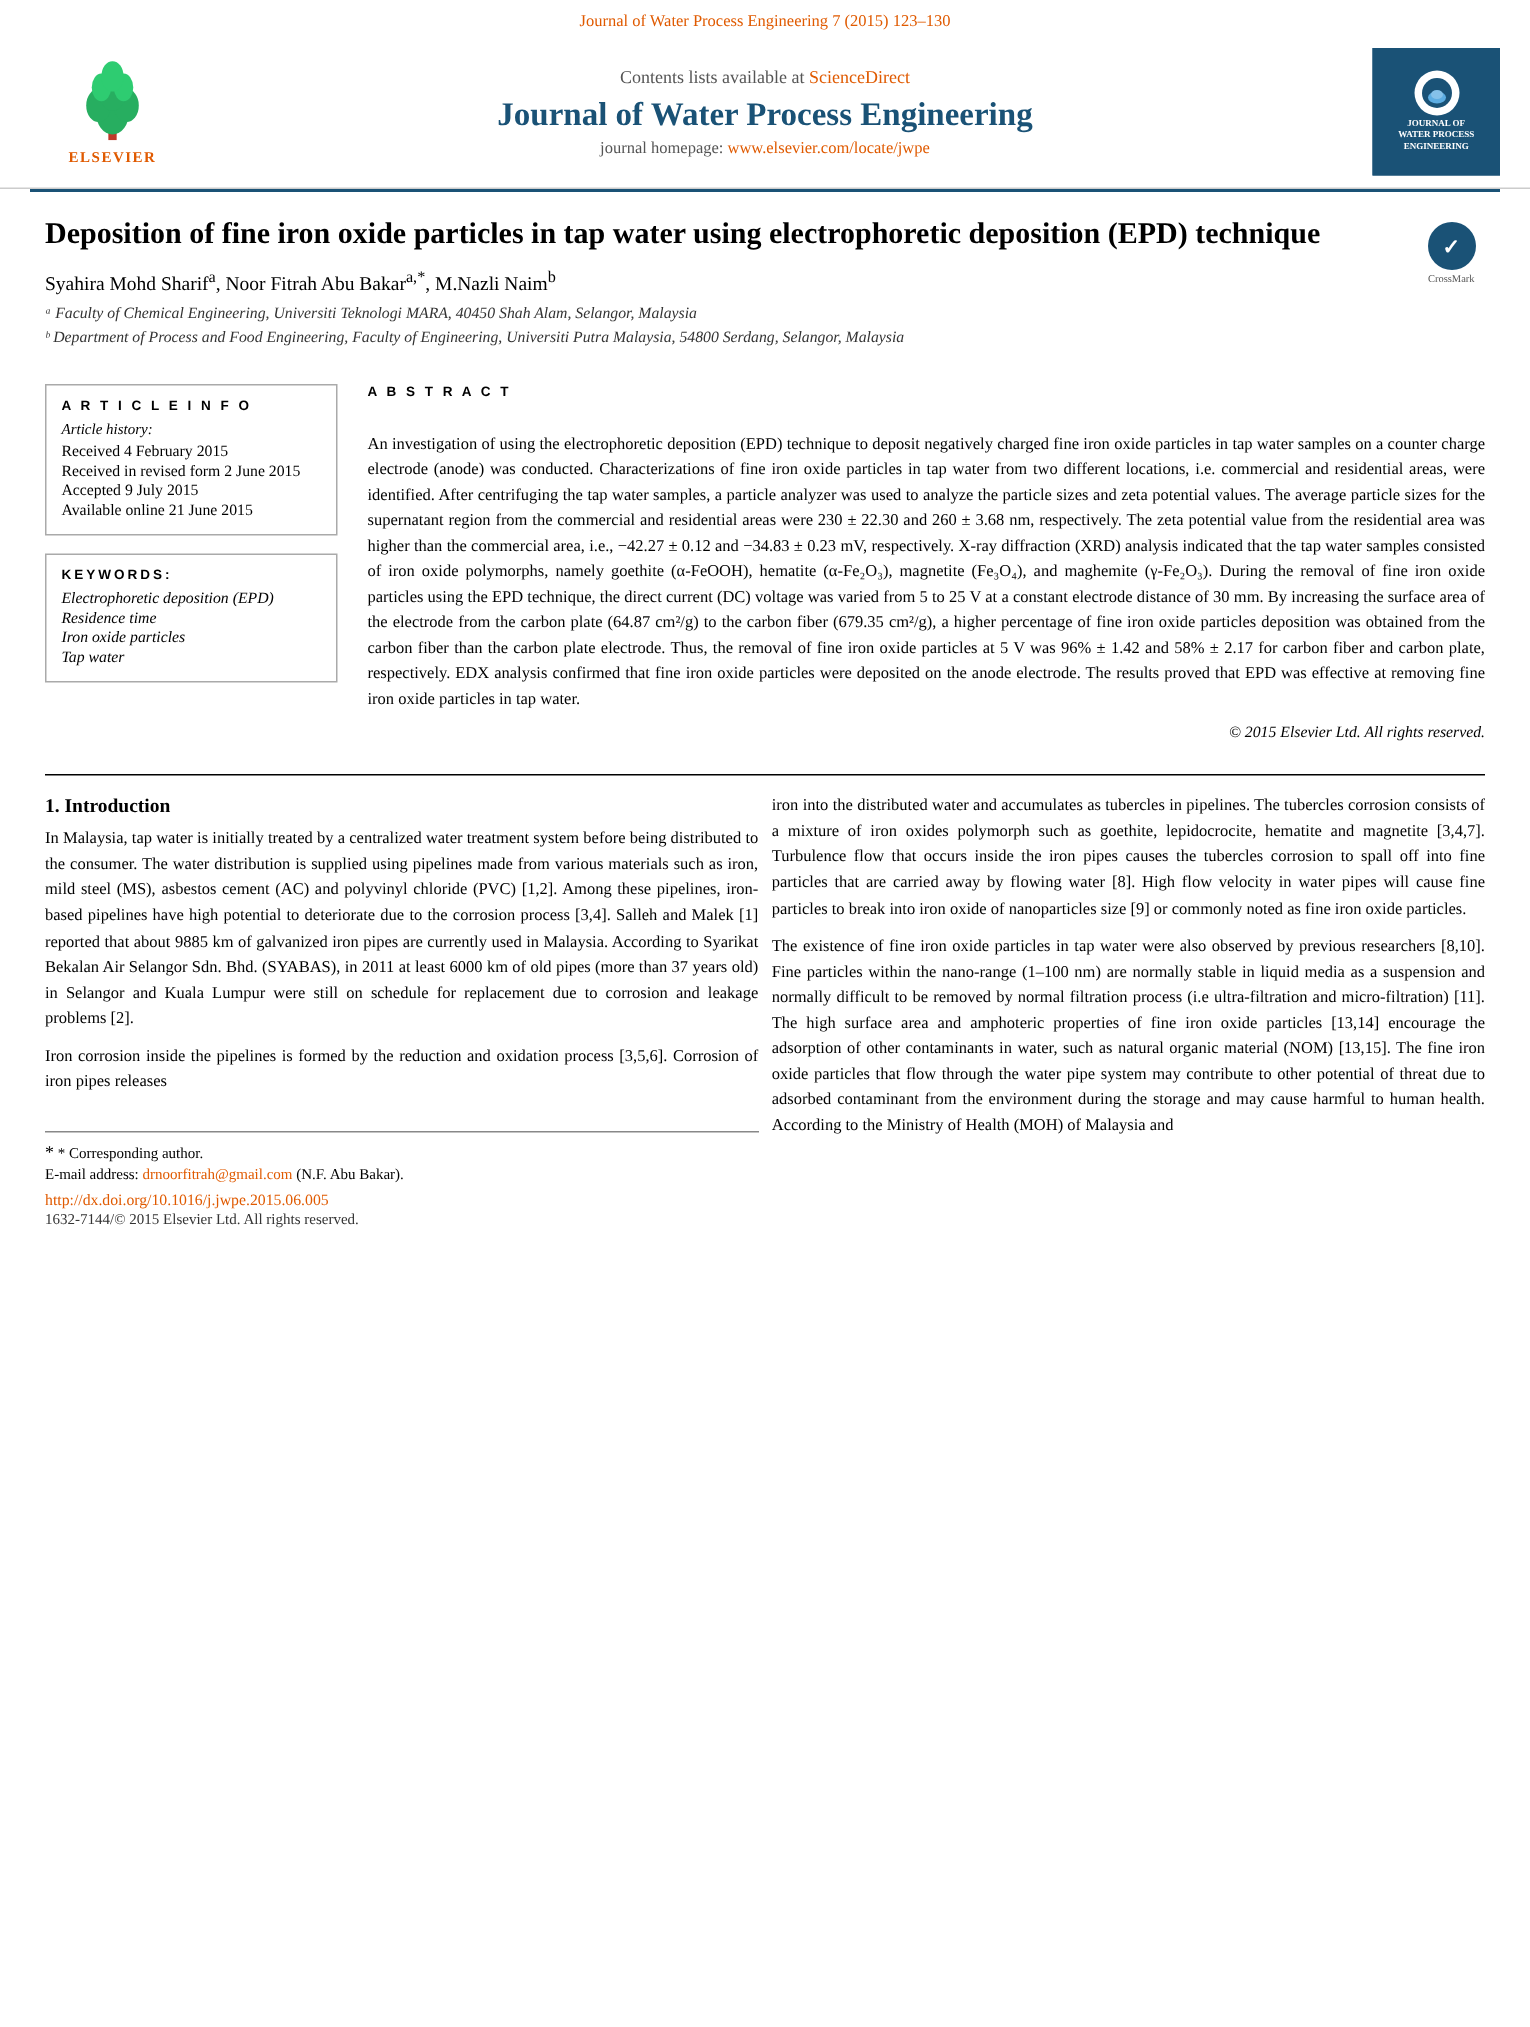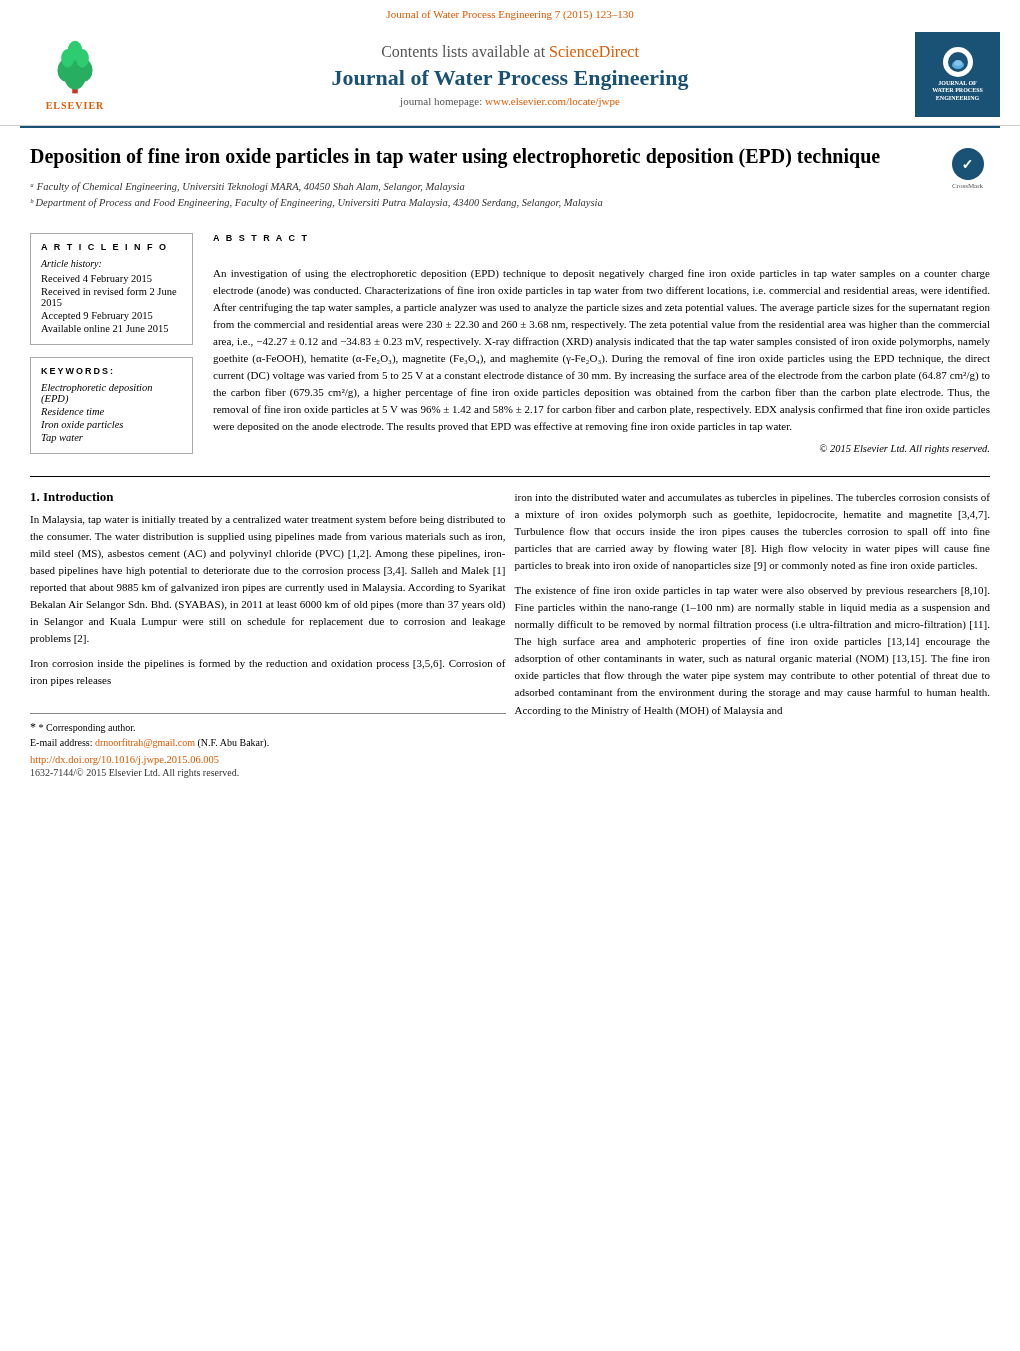--- a/index.html
+++ b/index.html
@@ -51,21 +51,21 @@
       font-weight: bold;
       color: #e05a00;
       letter-spacing: 1px;
       margin-top: 2px;
     }
     .header-center {
       flex: 1;
       text-align: center;
     }
     .sciencedirect-link {
-      font-size: 16px;
+      font-size: 12px;
       color: #555;
       margin-bottom: 4px;
     }
     .sciencedirect-link a {
       color: #e05a00;
       text-decoration: none;
     }
     .journal-title-main {
       font-size: 22px;
       font-weight: bold;
@@ -186,21 +186,21 @@
       line-height: 1.5;
     }
 
     
     .two-col {
       display: flex;
       gap: 20px;
       margin-top: 12px;
     }
     .left-col {
-      width: 163px;
+      width: 195px;
       flex-shrink: 0;
     }
     .right-col {
       flex: 1;
     }
 
     
     .article-info {
       border: 1px solid #aaa;
       padding: 8px 10px;
@@ -383,42 +383,45 @@
     </div>
   </div>
 
   <hr class="divider">
 
   <div class="article-content">
 
     <div class="article-title-section">
       <div class="article-title-text">
         <div class="article-title">Deposition of fine iron oxide particles in tap water using electrophoretic deposition (EPD) technique</div>
+        <div class="authors">
+          Syahira Mohd Sharif<sup>a</sup>, Noor Fitrah Abu Bakar<sup>a,*</sup>, M.Nazli Naim<sup>b</sup>
+        </div>
         <div class="author-affiliations">
           <div>ᵃ Faculty of Chemical Engineering, Universiti Teknologi MARA, 40450 Shah Alam, Selangor, Malaysia</div>
-          <div>ᵇ Department of Process and Food Engineering, Faculty of Engineering, Universiti Putra Malaysia, 43400 Serdang, Selangor, Malaysia</div>
+          <div>ᵇ Department of Process and Food Engineering, Faculty of Engineering, Universiti Putra Malaysia, 54800 Serdang, Selangor, Malaysia</div>
         </div>
       </div>
       <div class="crossmark-badge">
         <div class="crossmark-img">
           <div class="crossmark-circle">✓</div>
           <div class="crossmark-label">CrossMark</div>
         </div>
       </div>
     </div>
 
     <div class="two-col">
 
       <div class="left-col">
         <div class="article-info">
           <div class="article-info-title">A R T I C L E   I N F O</div>
           <div class="info-subtitle">Article history:</div>
           <div class="info-line">Received 4 February 2015</div>
           <div class="info-line">Received in revised form 2 June 2015</div>
-          <div class="info-line">Accepted 9 February 2015</div>
+          <div class="info-line">Accepted 9 July 2015</div>
           <div class="info-line">Available online 21 June 2015</div>
         </div>
         <div class="keywords-box">
           <div class="keywords-title">Keywords:</div>
           <div class="keyword-item">Electrophoretic deposition (EPD)</div>
           <div class="keyword-item">Residence time</div>
           <div class="keyword-item">Iron oxide particles</div>
           <div class="keyword-item">Tap water</div>
         </div>
       </div>

